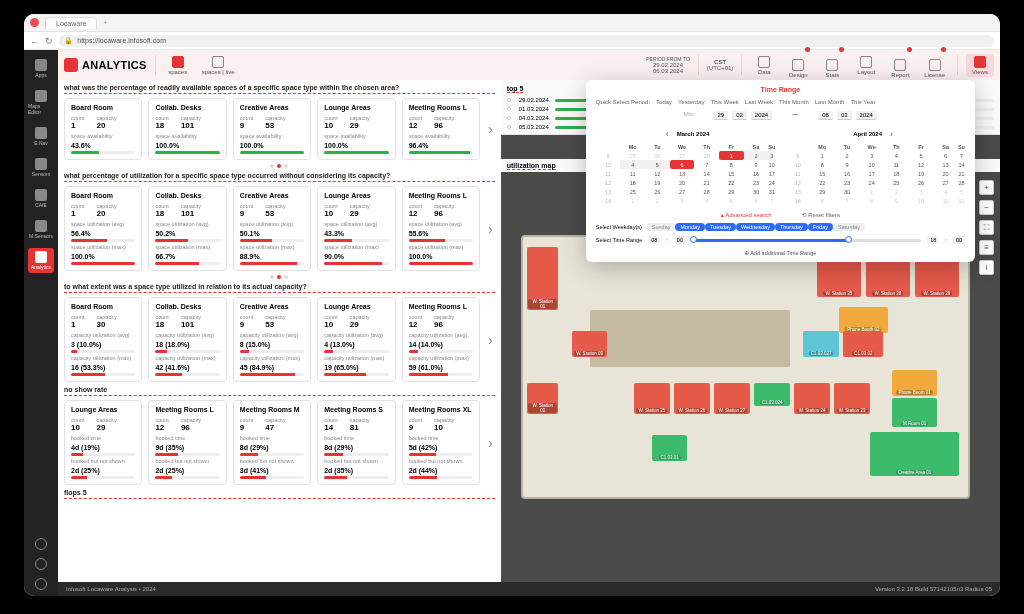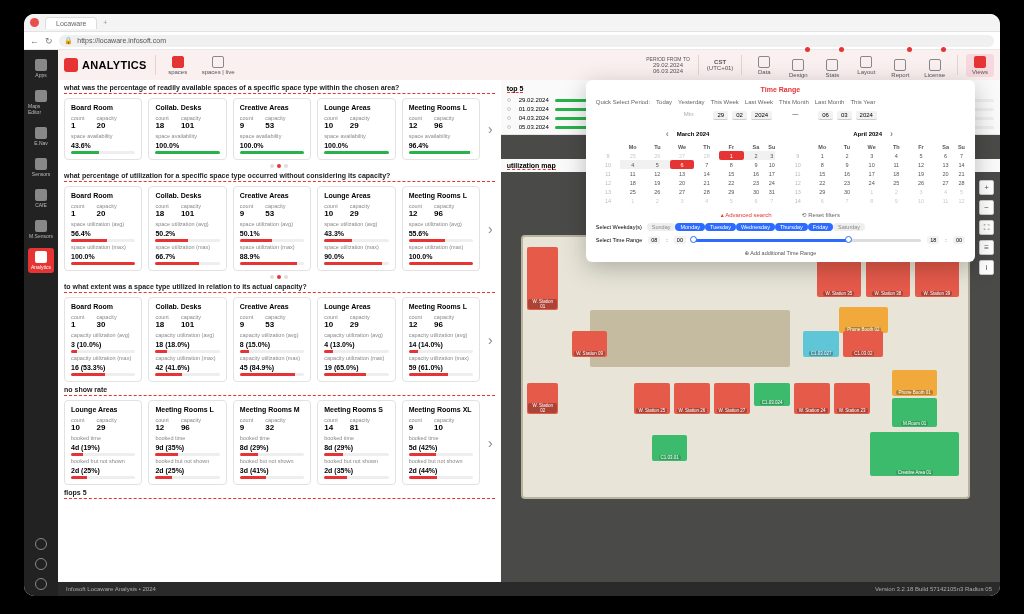--- a/index.html
+++ b/index.html
@@ -684,21 +684,21 @@
               </div>
               <div class="card">
                 <div class="ctitle">Meeting Rooms M</div>
     <div class="line2">
       <div class="kv">
                     <span class="k">count</span>
                     <span class="v">9</span>
                   </div>
       <div class="kv">
                     <span class="k">capacity</span>
-                    <span class="v">32</span>
+                    <span class="v">47</span>
                   </div>
     </div>
                 <div class="metric">booked time</div>
       <div class="mrow">
                   <div class="pv">8d (29%)</div>
                   <div class="bar">
                     <div class="fill red" style="width:29%"></div>
                   </div>
                 </div>
       <div class="metric" style="margin-top:2px">booked but not shown</div>

